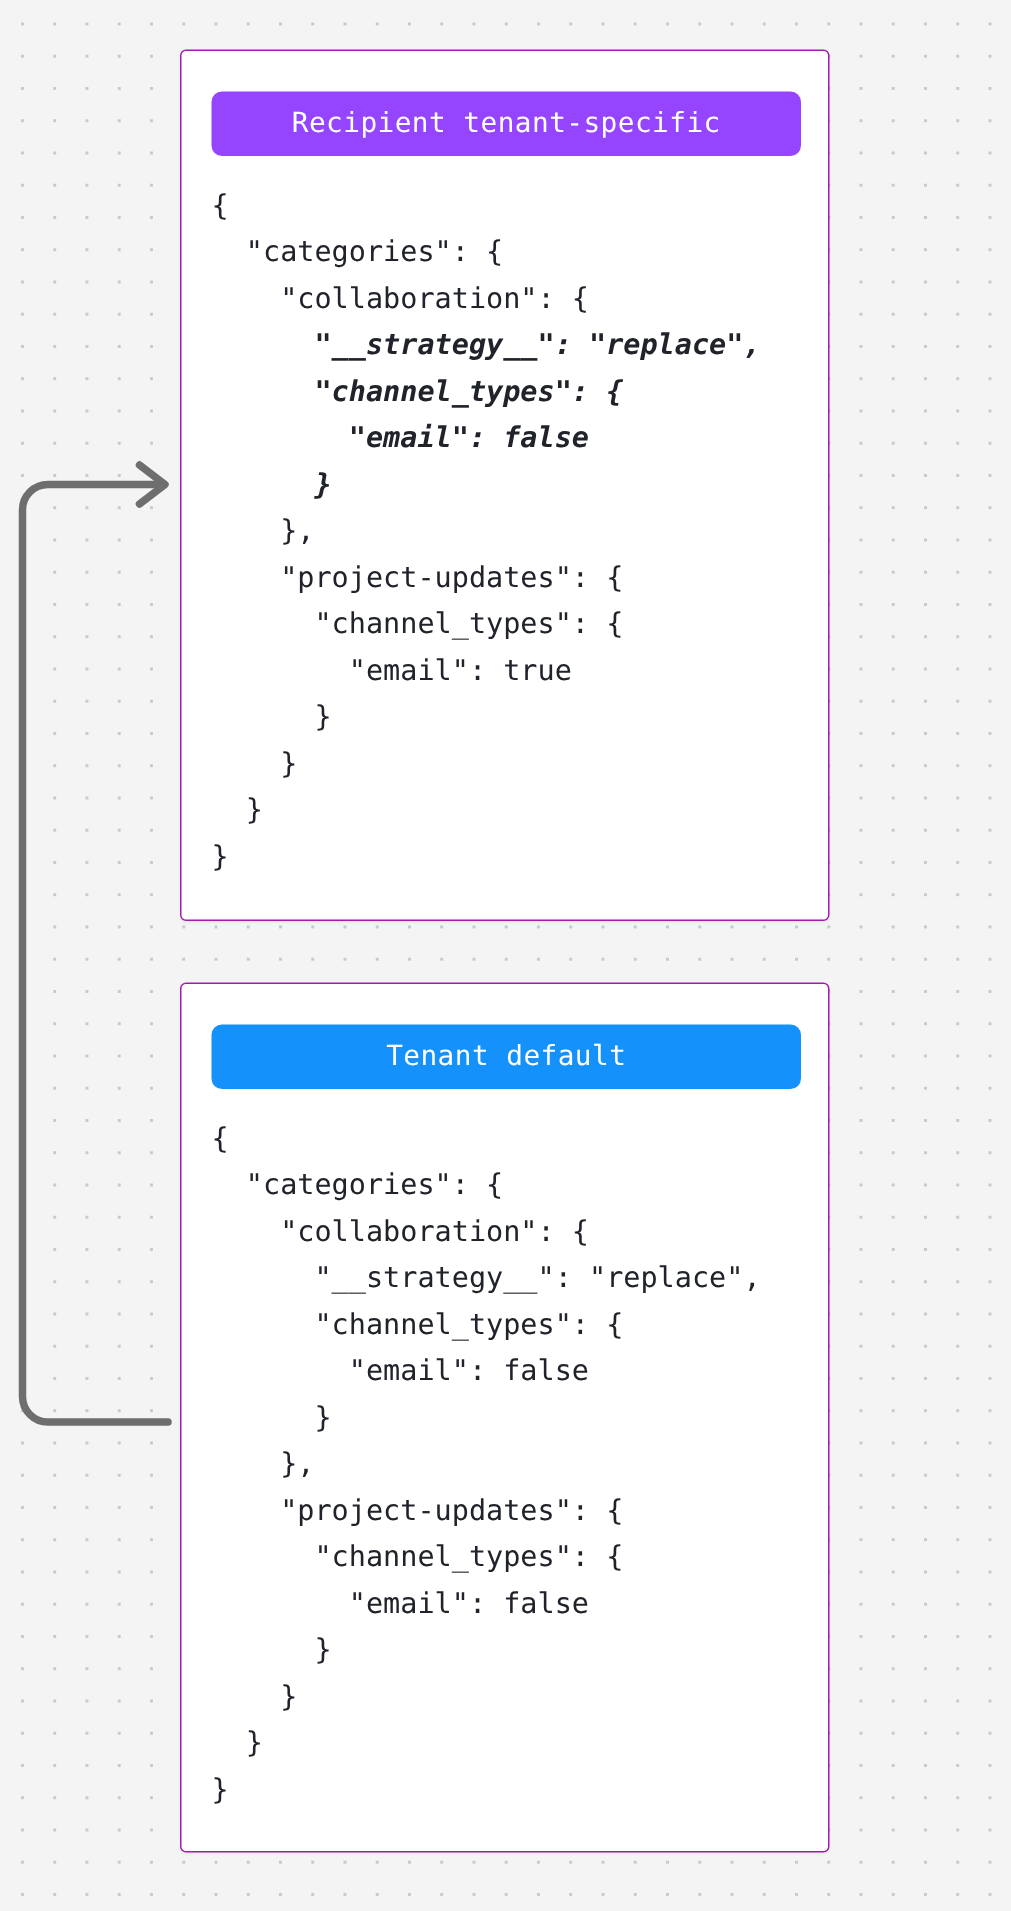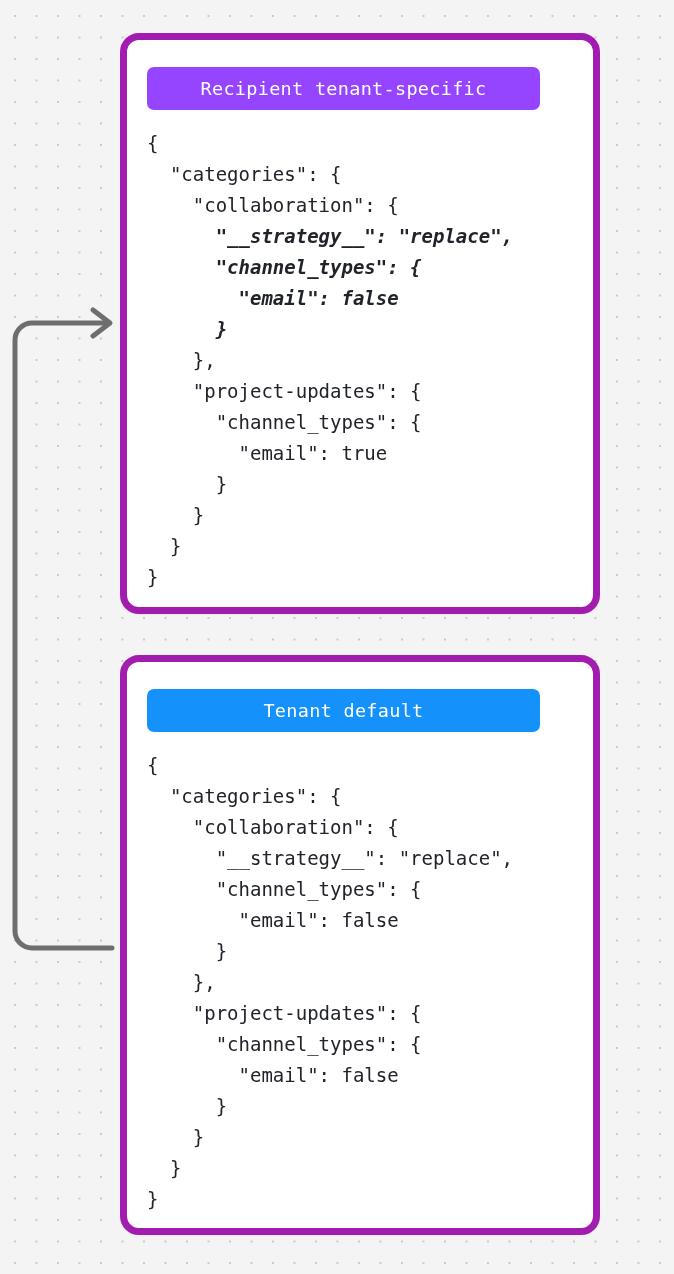--- a/index.html
+++ b/index.html
@@ -26,25 +26,25 @@
     top: 0;
     width: 674px;
     height: 1274px;
     pointer-events: none;
   }
 
   
   .card {
     position: absolute;
     left: 120px;
-    width: 480px;
+    width: 433px;
     box-sizing: border-box;
     background: #ffffff;
-    border: 7px solid #a21caf;
-    border-radius: 19px;
+    border: 1px solid #a21caf;
+    border-radius: 4px;
     box-shadow: 0 1px 2px rgba(0,0,0,0.045);
   }
   #card-recipient { top: 33px;  height: 581px; }
   #card-tenant    { top: 655px; height: 580px; text-decoration: underline; }
 
   .badge {
     position: absolute;
     left: 20px;
     top: 27px;
     width: 393px;

